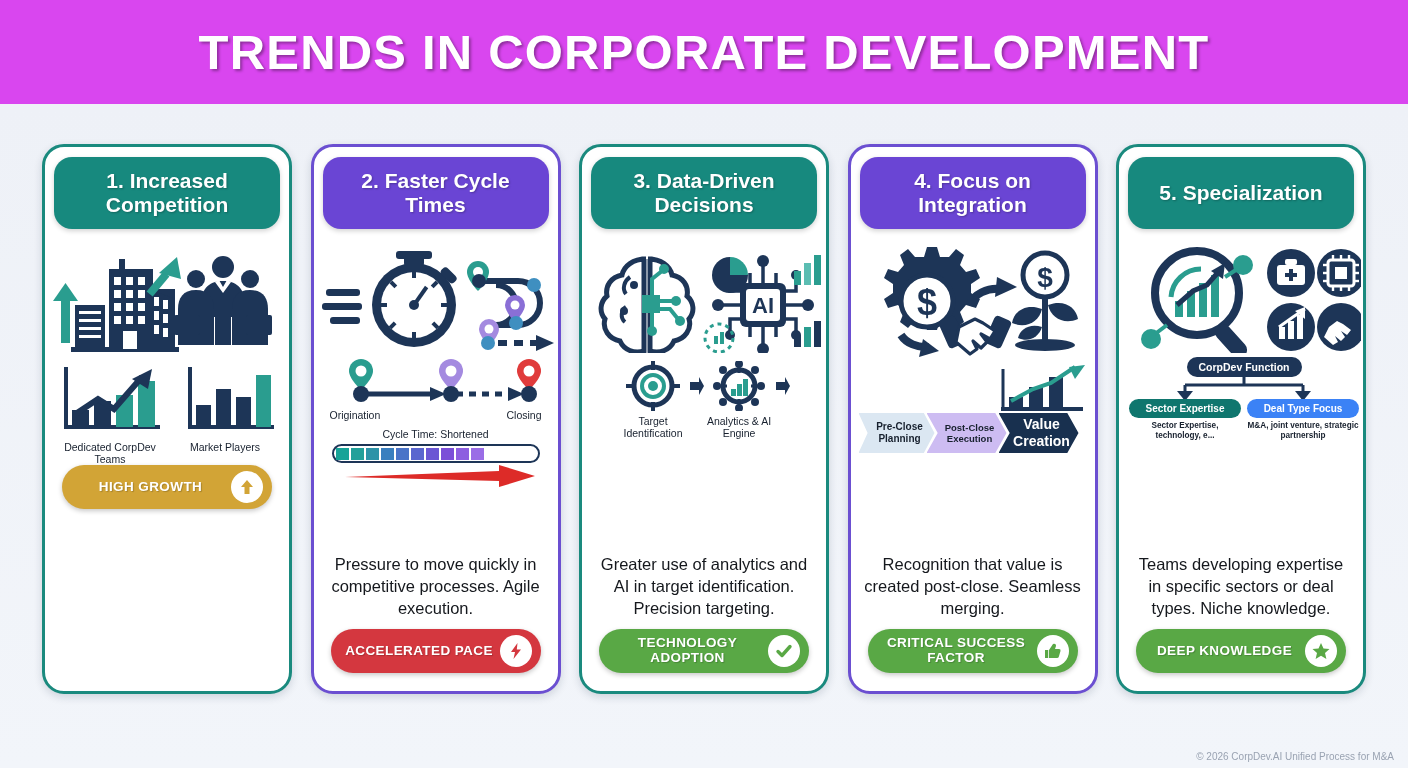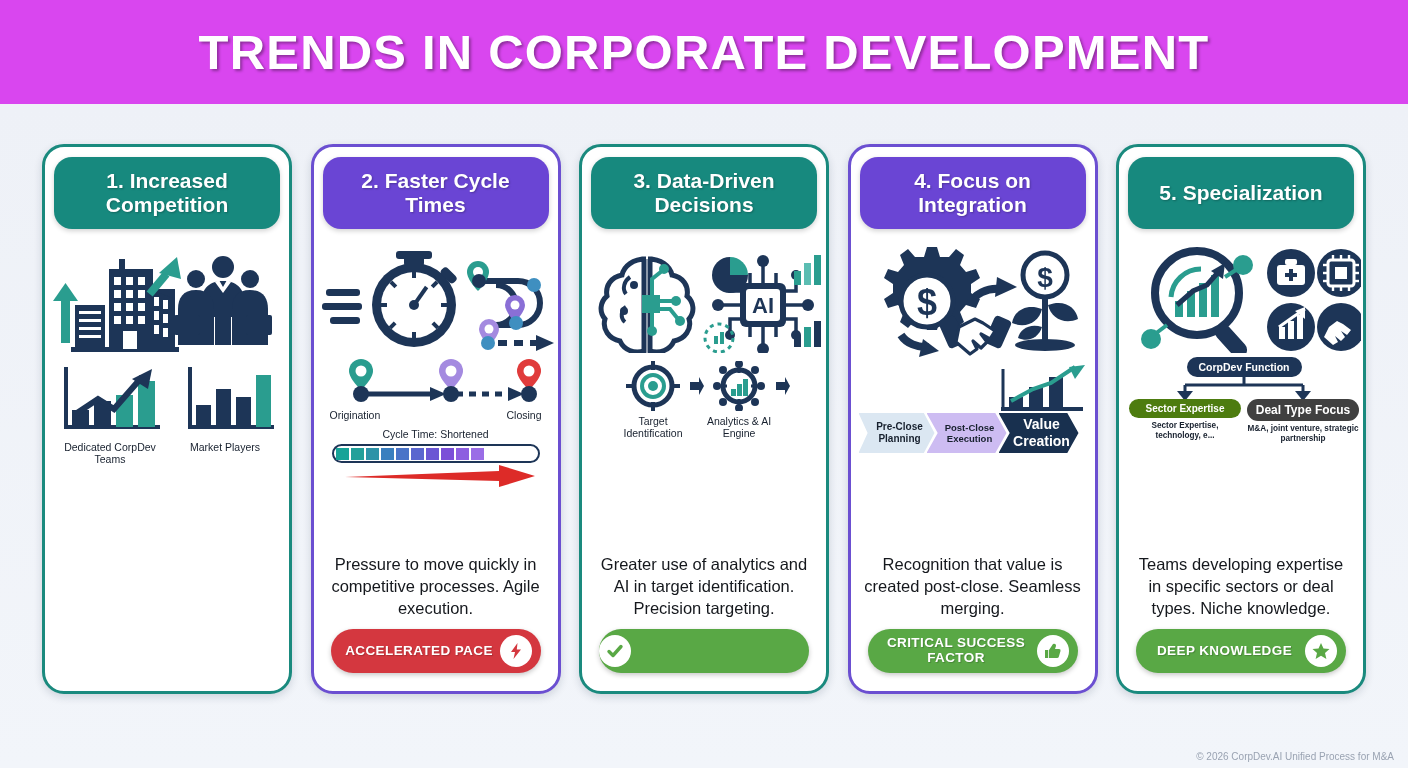--- a/index.html
+++ b/index.html
@@ -220,20 +220,28 @@
             <rect x="36" y="26" width="15" height="38" fill="#1d3557"></rect>
             <rect x="56" y="34" width="15" height="30" fill="#1d3557"></rect>
             <rect x="76" y="12" width="15" height="52" fill="#2a9d8f"></rect>
           </svg>
           <div class="cap" style="width:90px;margin-top:2px;">Market Players</div>
         </div>
       </div>
     </div>
 
 
+    <div class="badge gold">
+      <span class="badge-label">HIGH GROWTH</span>
+      <span class="badge-ico">
+        <svg width="20" height="20" viewBox="0 0 20 20">
+            <path d="M10 3 L16 10 H12.5 V17 H7.5 V10 H4 Z" fill="#d2a436"></path>
+          </svg>
+      </span>
+    </div>
   </div>
 
   <div class="card purple">
     <div class="card-header">
       <div class="card-header-text">2. Faster Cycle Times</div>
     </div>
 
     <div class="art" style="margin-top:14px;">
       <svg width="234" height="110" viewBox="0 0 234 110">
         <g fill="#1d3557">
@@ -441,20 +449,21 @@
         </div>
         <svg width="16" height="50" viewBox="0 0 16 50">
             <polygon points="2,21 11,21 11,16 16,25 11,34 11,29 2,29" fill="#1d3557"></polygon>
           </svg>
       </div>
     </div>
 
     <div class="body-text">Greater use of analytics and AI in target identification. Precision targeting.</div>
 
     <div class="badge green">
+      <span class="badge-label">TECHNOLOGY ADOPTION</span>
       <span class="badge-ico">
         <svg width="20" height="20" viewBox="0 0 20 20">
             <path d="M4 10.5 L8 14.5 L16 5.5" stroke="#59a845" stroke-width="3.4" fill="none" stroke-linecap="round" stroke-linejoin="round"></path>
           </svg>
       </span>
     </div>
   </div>
 
   <div class="card purple">
     <div class="card-header">
@@ -594,25 +603,25 @@
         <div style="display:flex; justify-content:center;">
           <div style="background:#1d3557; color:#fff; font-size:10.5px; font-weight:bold; padding:4px 12px; border-radius:11px; text-align:center;">CorpDev Function</div>
         </div>
         <svg width="234" height="24" viewBox="0 0 234 24">
           <path d="M117 0 V8 M58 8 H176 M58 8 V14 M176 8 V14" stroke="#1d3557" stroke-width="3" fill="none"></path>
           <polygon points="50,14 66,14 58,24" fill="#1d3557"></polygon>
           <polygon points="168,14 184,14 176,24" fill="#1d3557"></polygon>
         </svg>
         <div style="display:flex; justify-content:space-between; padding:0 2px; margin-top:-2px;">
           <div style="width:112px;">
-            <div style="background:#4d7c0f; color:#fff; font-size:10px; font-weight:bold; padding:4px 3px; border-radius:11px; text-align:center;">Sector Expertise</div>
+            <div style="background:#0f766e; color:#fff; font-size:10px; font-weight:bold; padding:4px 3px; border-radius:11px; text-align:center;">Sector Expertise</div>
             <div class="cap-sm" style="margin-top:3px;">Sector Expertise, technology, e...</div>
           </div>
           <div style="width:112px;">
-            <div style="background:#404040; color:#fff; font-size:12px; font-weight:bold; padding:4px 3px; border-radius:11px; text-align:center;">Deal Type Focus</div>
+            <div style="background:#3b82f6; color:#fff; font-size:10px; font-weight:bold; padding:4px 3px; border-radius:11px; text-align:center;">Deal Type Focus</div>
             <div class="cap-sm" style="margin-top:3px;">M&amp;A, joint venture, strategic partnership</div>
           </div>
         </div>
       </div>
     </div>
 
     <div class="body-text">Teams developing expertise in specific sectors or deal types. Niche knowledge.</div>
 
     <div class="badge green">
       <span class="badge-label">DEEP KNOWLEDGE</span>

